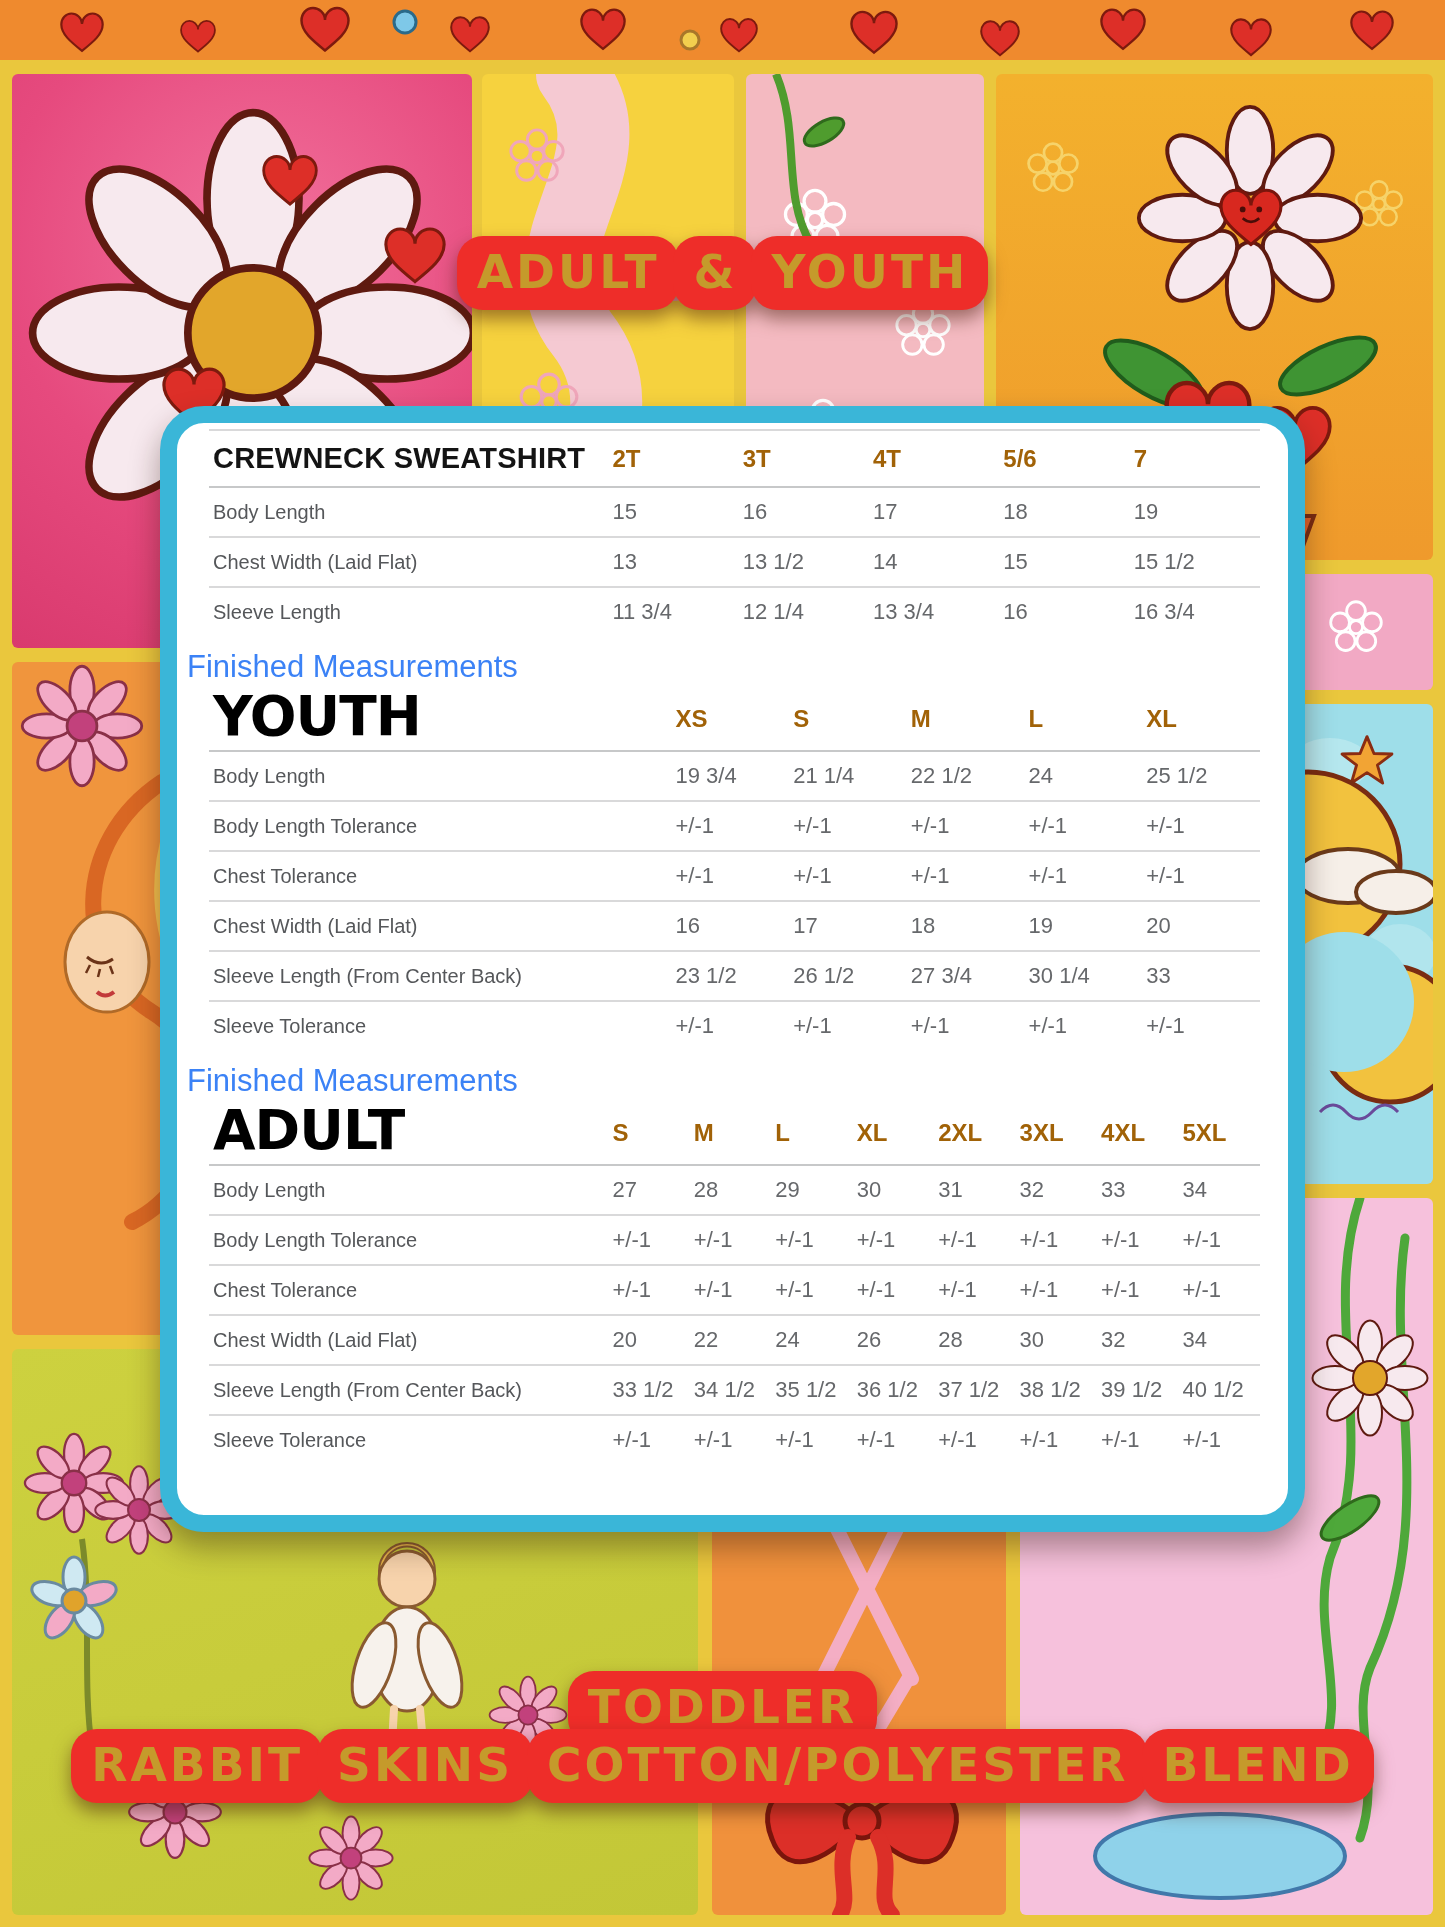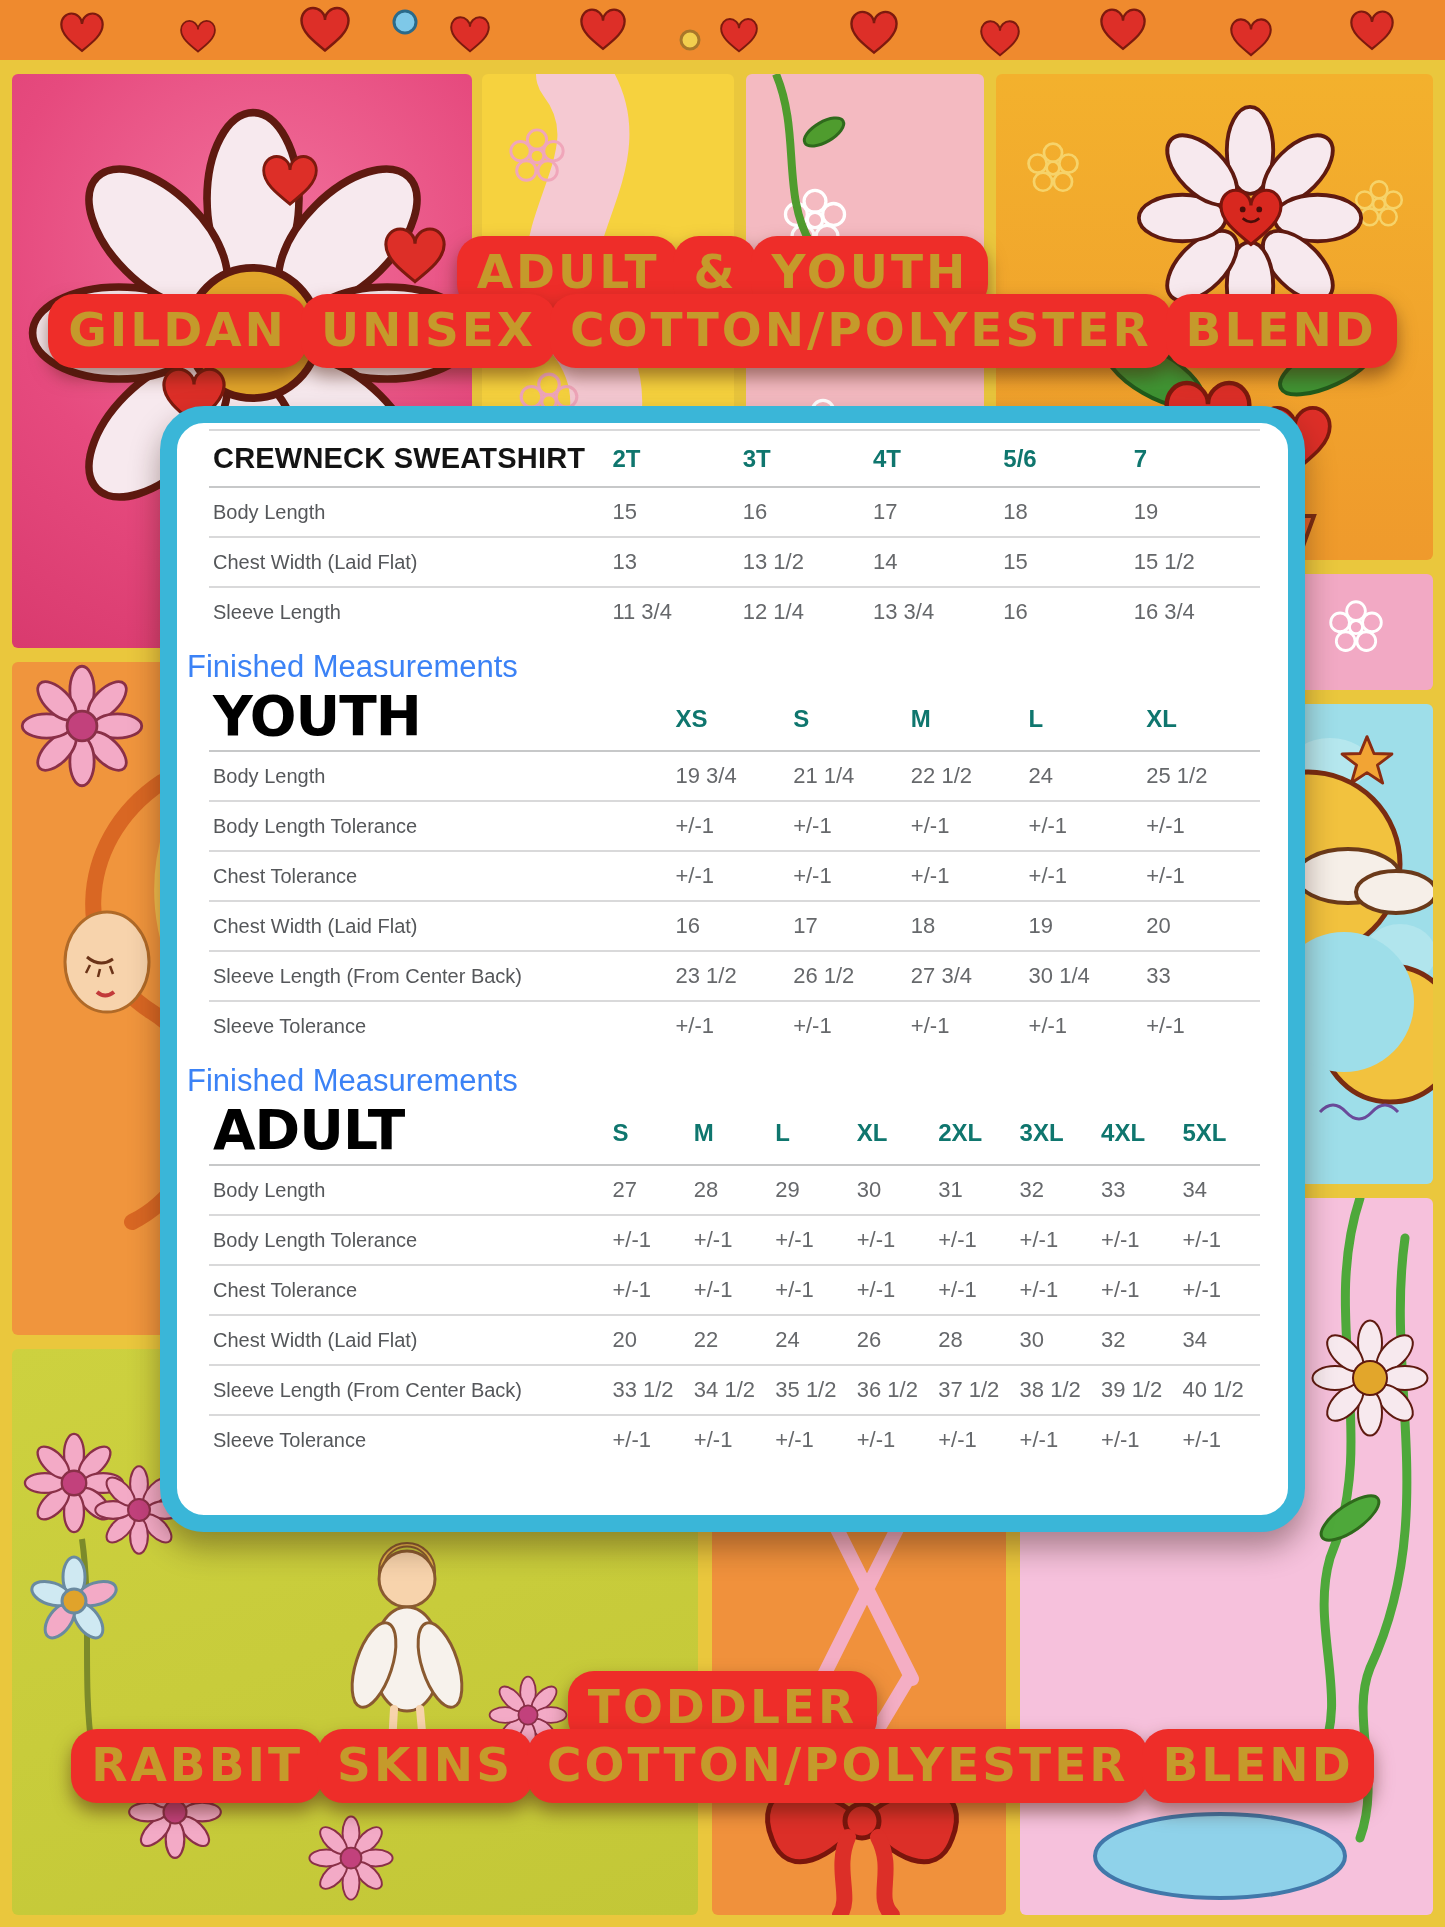--- a/index.html
+++ b/index.html
@@ -43,21 +43,21 @@
   
   .card{
     position:absolute;left:160px;top:406px;width:1145px;height:1126px;
     box-sizing:border-box;background:#fff;
     border:17px solid #3ab6d8;border-radius:44px;
     box-shadow:0 16px 30px rgba(45,20,10,.38);
     padding:6px 28px 10px 32px;z-index:4;overflow:hidden;
   }
   table.size-table{width:100%;border-collapse:collapse;table-layout:fixed;}
   .size-table th,.size-table td{padding:11px 4px;text-align:left;vertical-align:middle;}
-  .size-table thead th.size{font-size:24px;color:#0f766e;font-weight:700;}
+  .size-table thead th.size{font-size:24px;color:#a16207;font-weight:700;}
   .size-table tbody th.rowlabel{font-size:20px;color:#55575a;font-weight:400;}
   .size-table tbody td{font-size:22px;color:#66686b;}
   .size-table tbody tr{border-top:2px solid #d9d9da;}
   .size-table thead tr{border-bottom:2px solid #c7c8c9;}
   .t-toddler thead tr{border-top:2px solid #d9d9da;}
   .t-toddler thead th.heading{font-size:29px;font-weight:800;color:#141414;letter-spacing:.2px;}
   .t-youth thead th.heading,.t-adult thead th.heading{
     font-size:55px;font-weight:900;color:#000;letter-spacing:-1px;line-height:1;
     padding-top:2px;padding-bottom:6px;font-family:"DejaVu Sans",sans-serif;}
   .t-toddler col.col-label{width:38%;} .t-toddler col.col-size{width:12.4%;}
@@ -286,21 +286,20 @@
       <path d="M340,0 C300,120 360,240 310,360 C290,430 330,500 300,560" fill="none" stroke="#4ea83a" stroke-width="9" stroke-linecap="round"></path>
       <path d="M385,40 C365,180 420,320 350,470 C330,520 362,580 340,640" fill="none" stroke="#4ea83a" stroke-width="9" stroke-linecap="round"></path>
       <ellipse cx="330" cy="320" rx="34" ry="13" fill="#4ea83a" stroke="#2f6a1c" stroke-width="3" transform="rotate(-35 330 320)"></ellipse>
       <use href="#sym-daisy" x="290" y="120" width="120" height="120"></use>
       <ellipse cx="200" cy="658" rx="125" ry="42" fill="#8fd2ea" stroke="#4178aa" stroke-width="4"></ellipse>
     </svg>
   </div>
 
   <div class="title-block title-top">
     <div class="title-line"><span class="blob-word">ADULT</span><span class="blob-word">&amp;</span><span class="blob-word">YOUTH</span></div>
-    <div class="title-line"><span class="blob-word">GILDAN</span><span class="blob-word">UNISEX</span><span class="blob-word">COTTON/POLYESTER</span><span class="blob-word">BLEND</span></div>
   </div>
 
   <div class="card">
     <table class="size-table t-toddler" id="table-toddler">
         <colgroup>
           <col class="col-label">
           <col class="col-size">
           <col class="col-size">
           <col class="col-size">
           <col class="col-size">

